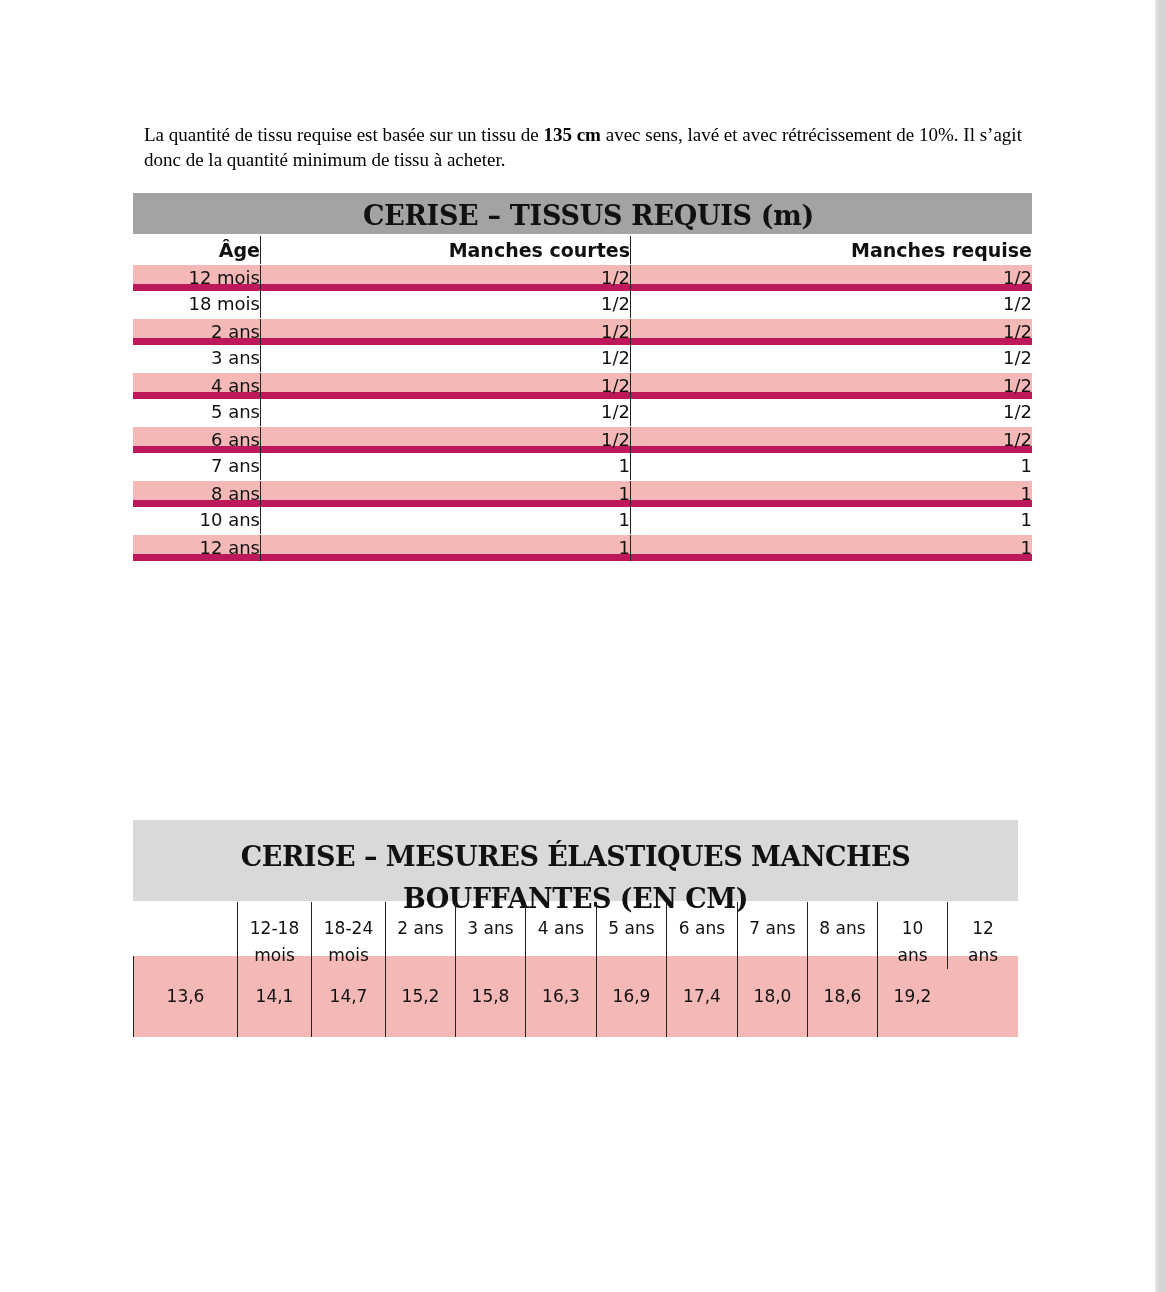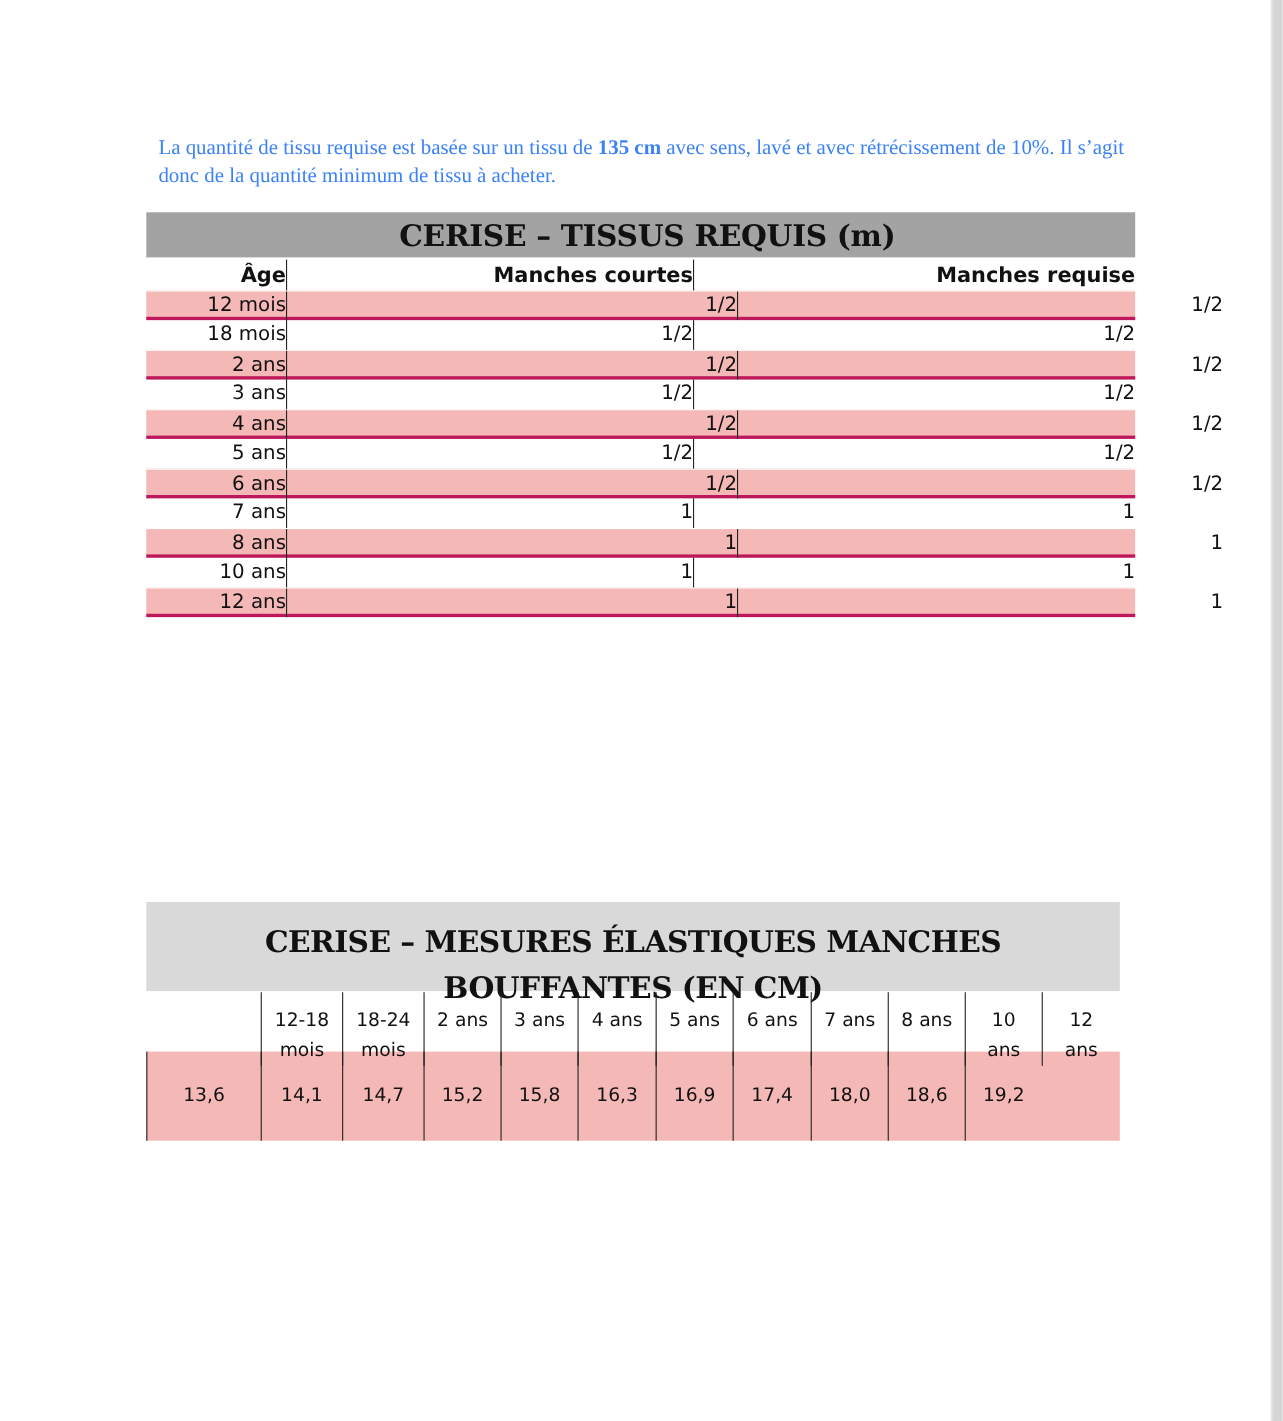--- a/index.html
+++ b/index.html
@@ -11,40 +11,40 @@
     position: absolute; left: 0; top: 0; width: 1155px; height: 1292px;
     background: #ffffff;
   }
   .page-edge {
     position: absolute; left: 1155px; top: 0; width: 11px; height: 1292px;
     background: linear-gradient(to right, #ececec 0px, #d6d6d6 3px, #d4d4d4 11px);
   }
   .intro {
     position: absolute; left: 144px; top: 122px; width: 900px;
     font-family: "Liberation Serif", serif; font-size: 19px; line-height: 25px;
-    color: #3b82f6;
+    color: #000000;
   }
   .intro b { font-weight: bold; }
 
   
   .t1 {
     position: absolute; left: 133px; top: 193px; width: 899px;
     font-family: "DejaVu Sans", sans-serif; color: #111;
   }
   .t1-title {
     height: 41px; background: #a3a3a3; text-align: center;
     font-family: "DejaVu Serif", serif; font-weight: bold; font-size: 27px;
     line-height: 46px; letter-spacing: -0.3px; padding-left: 12px;
   }
   .t1-row {
     display: grid; grid-template-columns: 128px 370px 401px;
     height: 27px; box-sizing: border-box;
   }
   .t1-row.head { margin-top: 2px; height: 28px; }
-  .t1-row.pink { background: #f4b8b7; border-top: 1px solid #fff; border-bottom: 3px solid #be185d; gap: 40px; }
+  .t1-row.pink { background: #f4b8b7; border-top: 1px solid #fff; border-bottom: 7px solid #be185d; }
   .t1-row > div {
     text-align: right; font-size: 18px; line-height: 26px; white-space: nowrap;
   }
   .t1-row > div.c1 { border-right: 1.5px solid #222; }
   .t1-row > div.c2 { border-right: 1.5px solid #222; }
   .t1-row.head > div { font-weight: bold; font-size: 19px; line-height: 28px; }
 
   
   .t2 {
     position: absolute; left: 133px; top: 820px; width: 885px;

